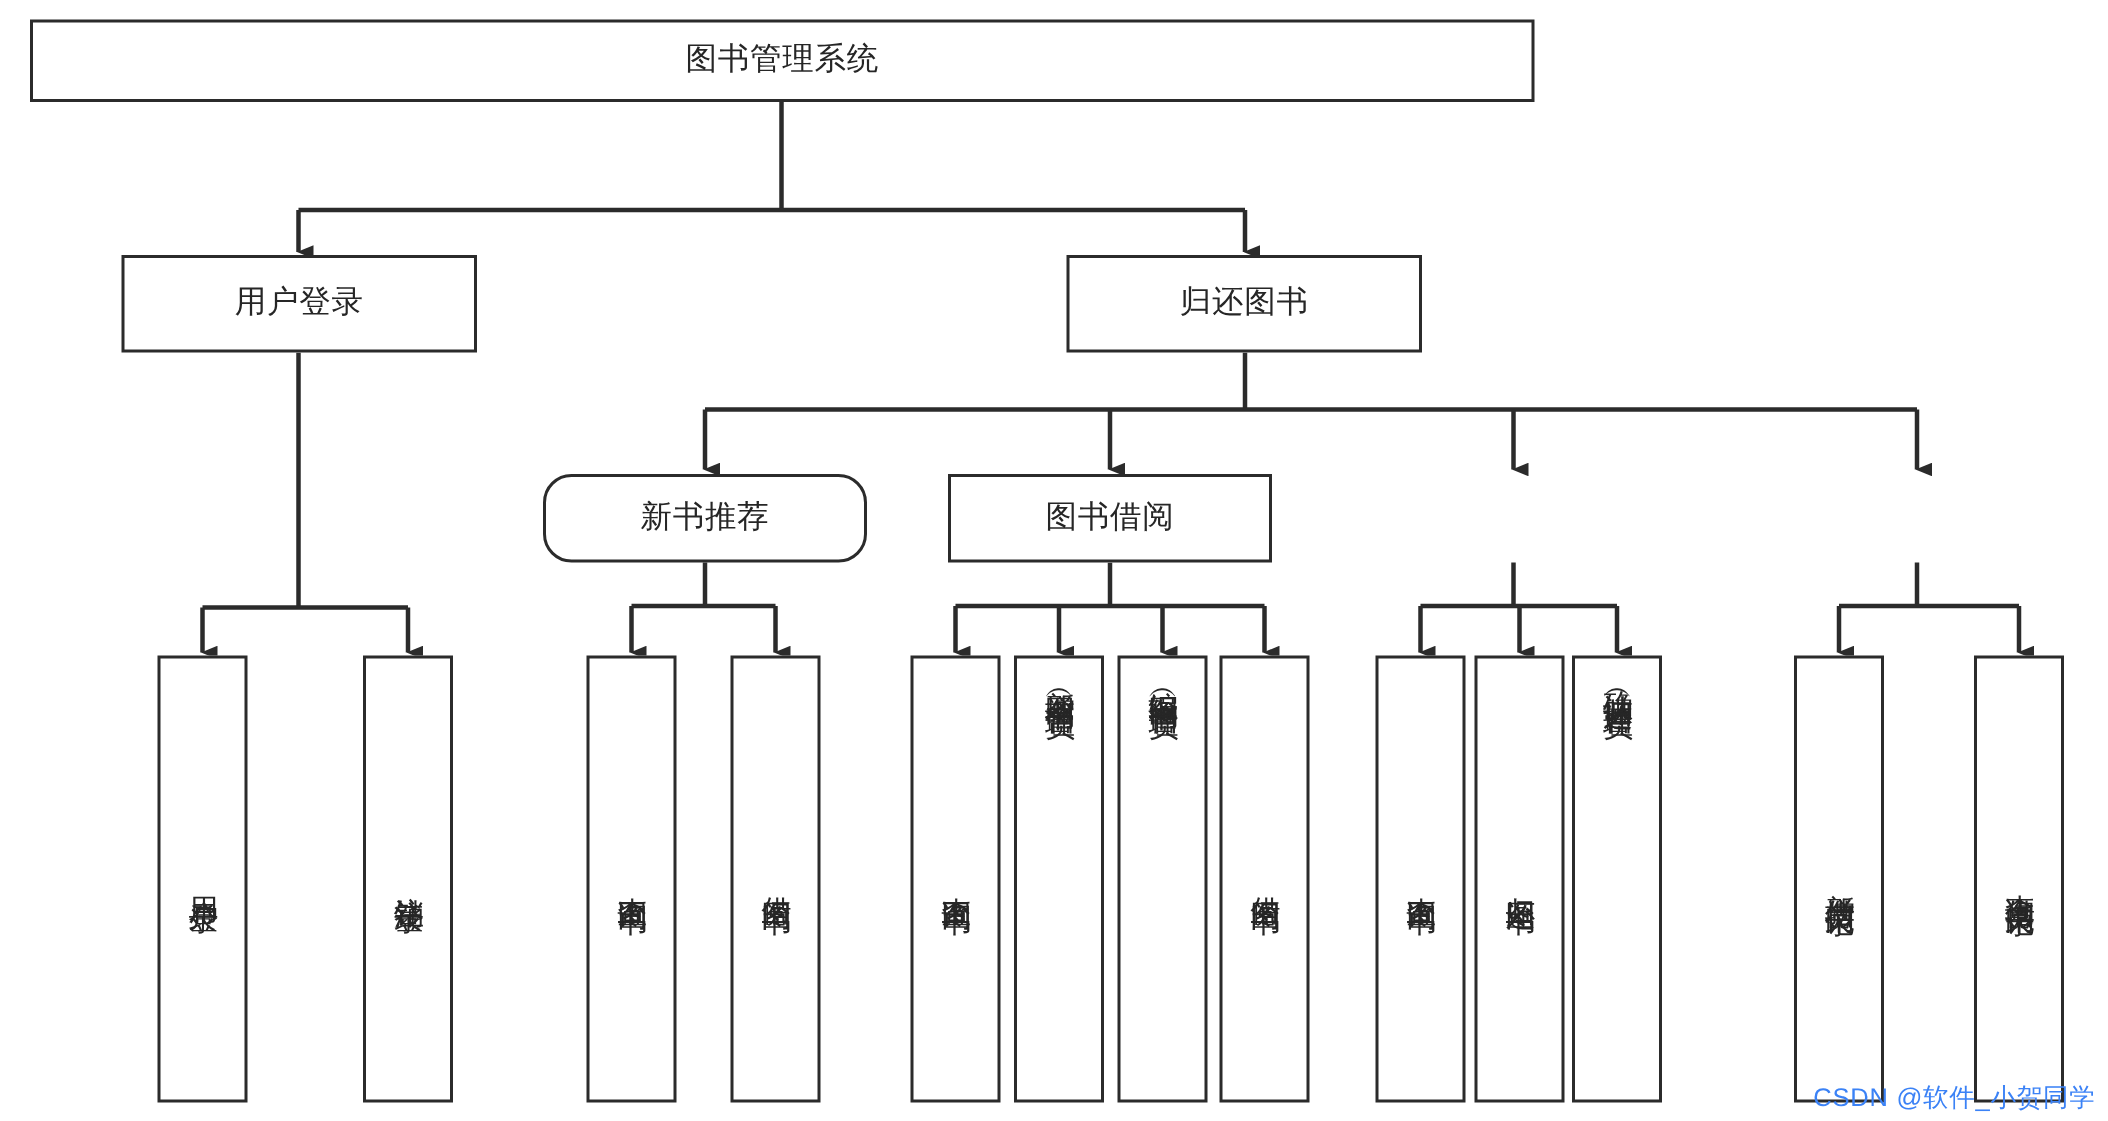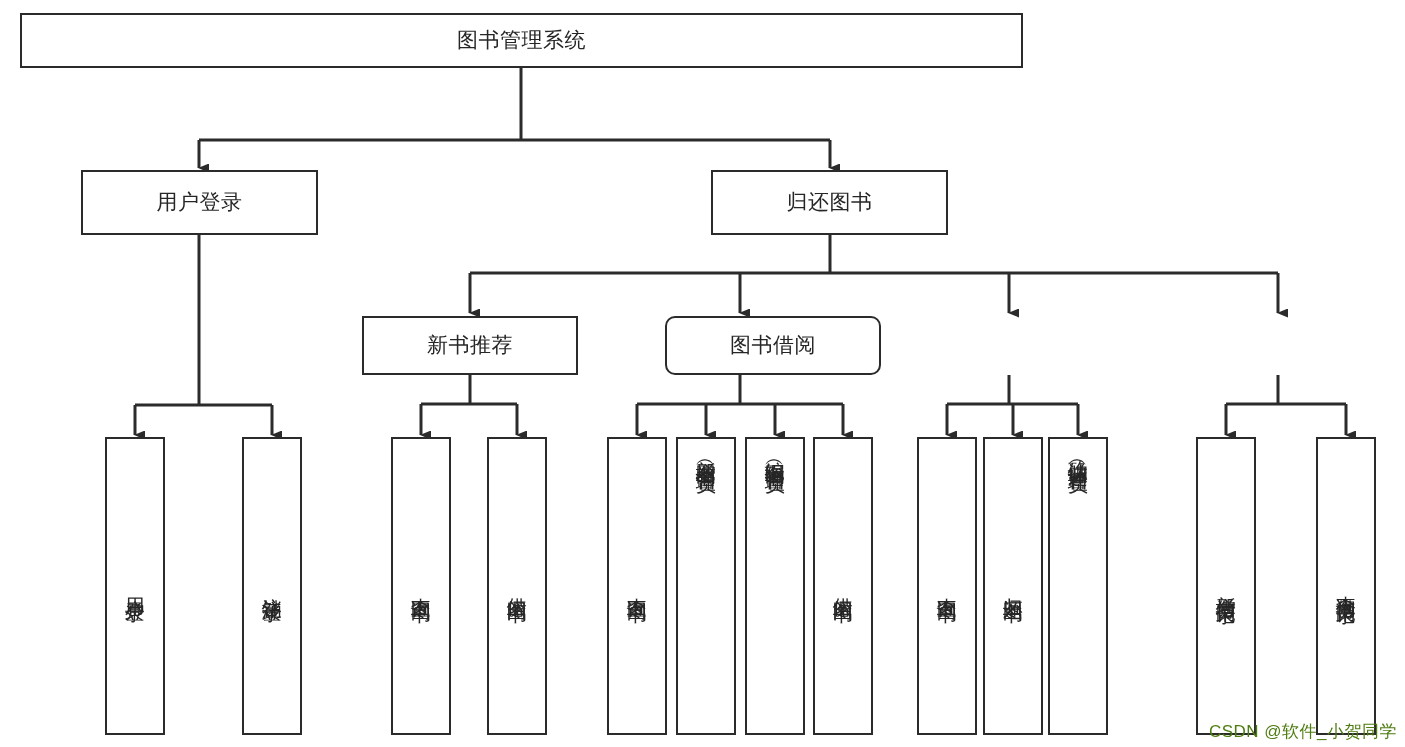--- a/index.html
+++ b/index.html
@@ -17,21 +17,21 @@
     color:#262626;font-size:21px;line-height:1.18;white-space:nowrap;
     letter-spacing:.5px;
   }
   .node-box.vertical .node-label{
     writing-mode:vertical-rl;text-orientation:upright;
     white-space:normal;font-size:20px;letter-spacing:2px;line-height:1.12;
   }
   .node-box.vertical{align-items:flex-start;padding-top:6px;}
   .node-box.vertical.centered{align-items:center;padding-top:0;}
   #watermark{
-    position:absolute;right:8px;bottom:4px;color:#4d7c0f;font-size:17px;
+    position:absolute;right:8px;bottom:4px;color:#3b82f6;font-size:17px;
     letter-spacing:.5px;white-space:nowrap;pointer-events:none;
   }
 </style>
 </head>
 <body>
 
 <div id="diagram-root">
 
   <svg id="tree-svg" viewBox="0 0 1405 747" xmlns="http://www.w3.org/2000/svg">
     <defs>
@@ -87,24 +87,24 @@
     <span class="node-label">图书管理系统</span>
   </div>
 
   <div class="node-box" style="left:81px;top:170px;width:237px;height:65px;">
     <span class="node-label">用户登录</span>
   </div>
   <div class="node-box" style="left:711px;top:170px;width:237px;height:65px;">
     <span class="node-label">归还图书</span>
   </div>
 
-  <div class="node-box" style="left:362px;top:316px;width:216px;height:59px;">
+  <div class="node-box" style="left:362px;top:316px;width:216px;height:59px;border-radius:19px;">
     <span class="node-label">新书推荐</span>
   </div>
-  <div class="node-box" style="left:665px;top:316px;width:216px;height:59px;border-radius:10px;">
+  <div class="node-box" style="left:632px;top:316px;width:216px;height:59px;">
     <span class="node-label">图书借阅</span>
   </div>
 
   <div class="node-box vertical centered" style="left:105px;top:437px;width:60px;height:298px;">
     <span class="node-label">用户登录</span>
   </div>
   <div class="node-box vertical centered" style="left:242px;top:437px;width:60px;height:298px;">
     <span class="node-label">注销登录</span>
   </div>
 

